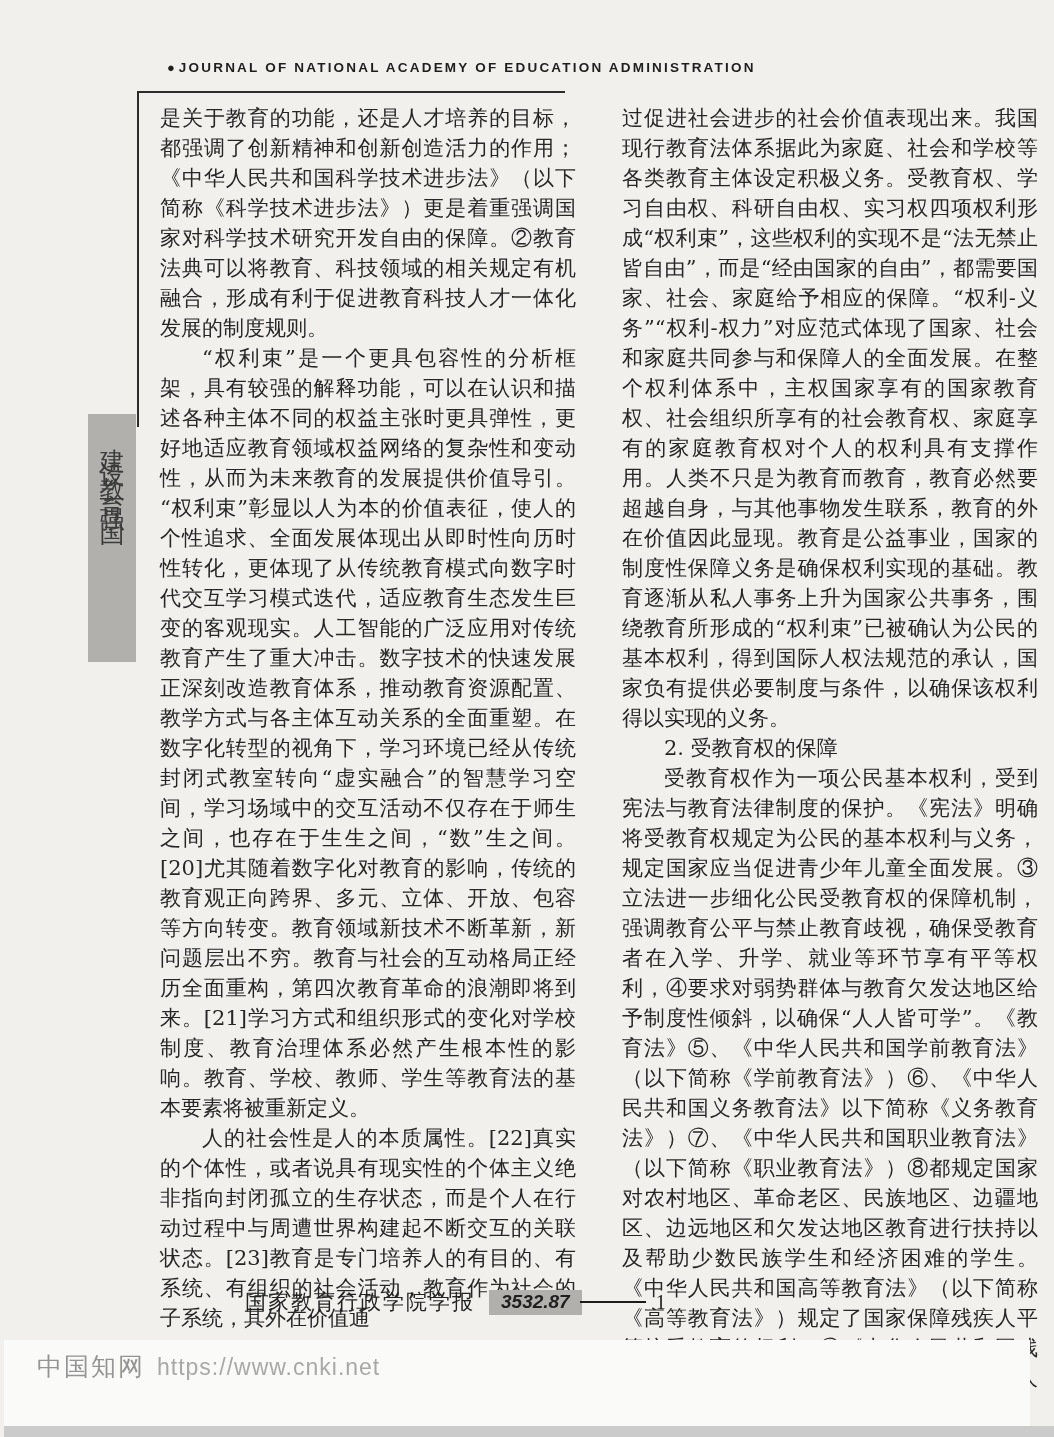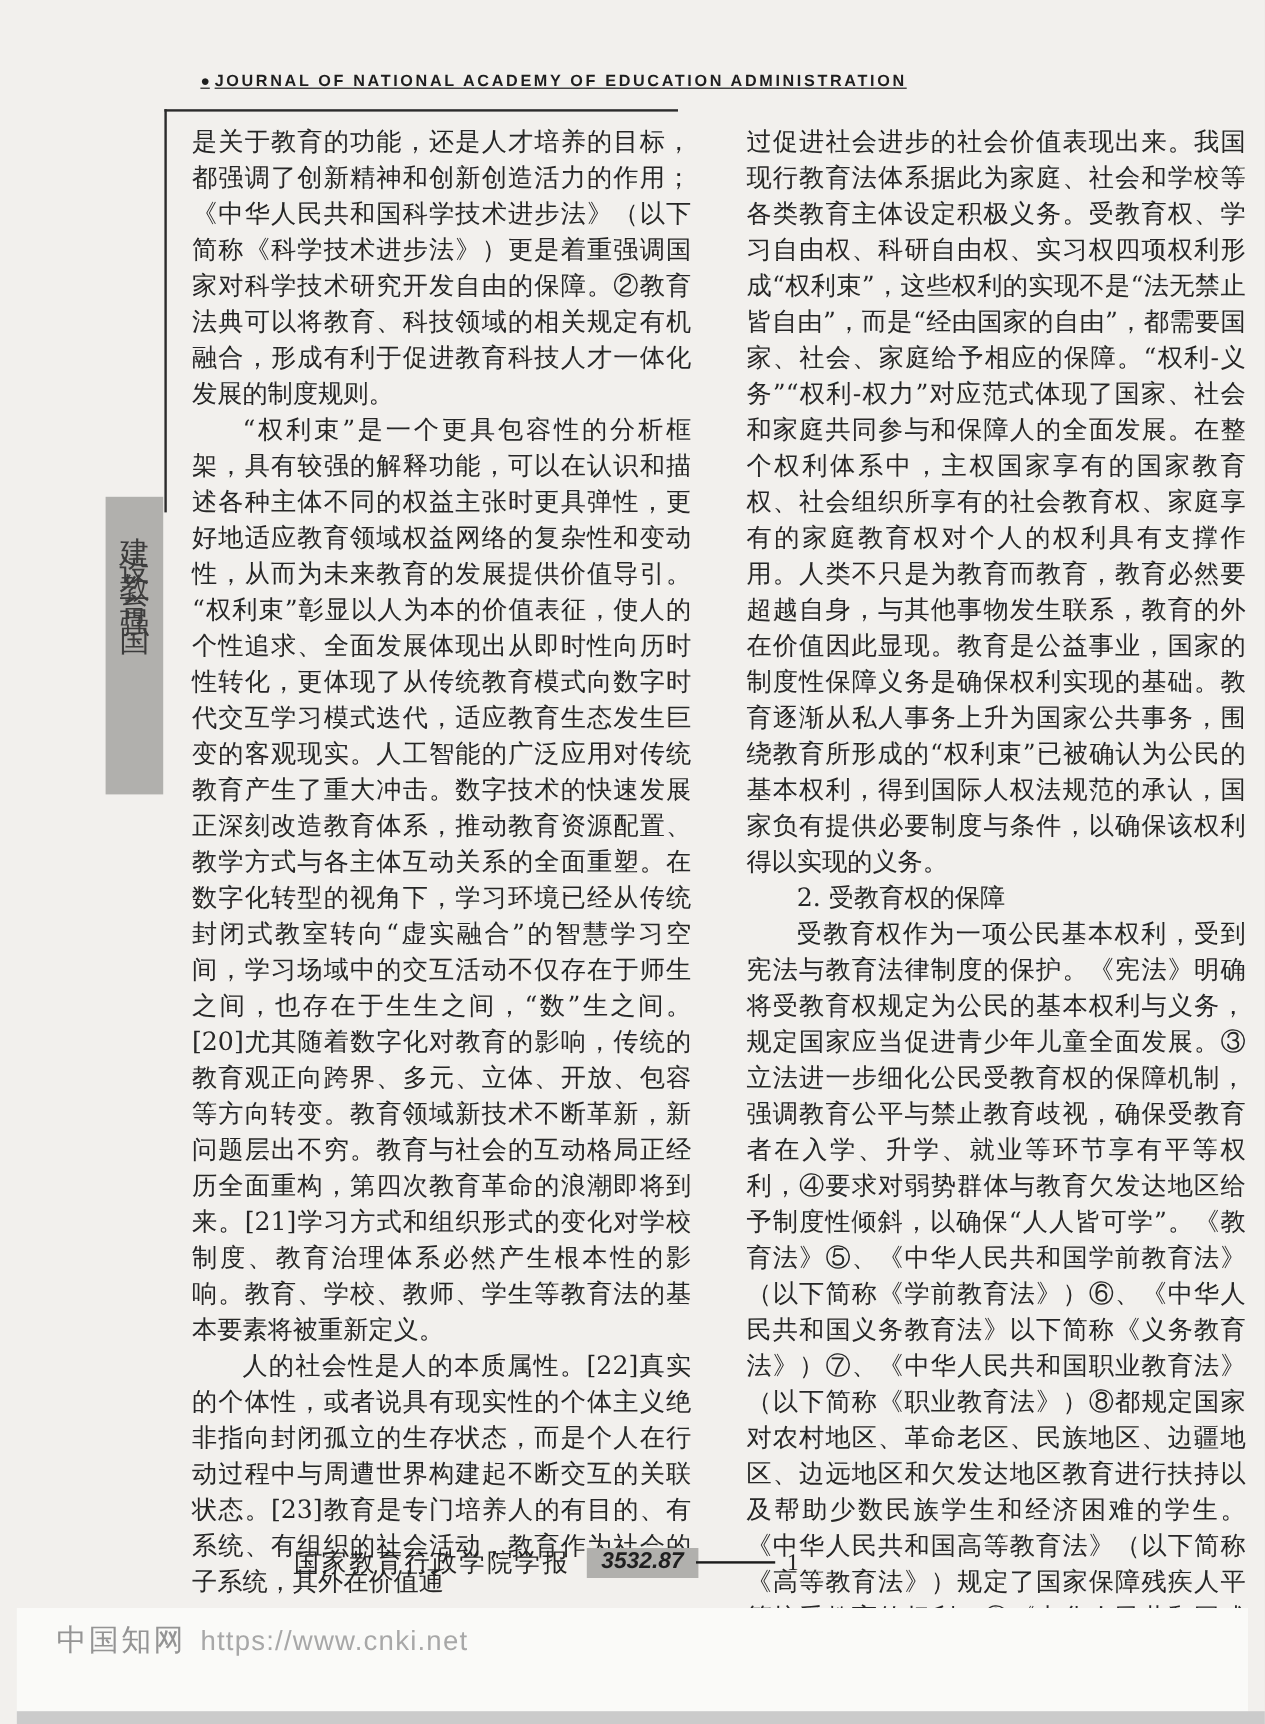--- a/index.html
+++ b/index.html
@@ -13,21 +13,20 @@
     position:relative;width:1054px;height:1437px;
     background:#f2f0ed;
     color:#2a2a2a;
   }
   
   .header-en{
     position:absolute;left:167px;top:60px;
     font-family:"Liberation Sans","DejaVu Sans",sans-serif;
     font-size:13.5px;font-weight:700;letter-spacing:2.2px;color:#1e1e1e;
     white-space:nowrap;
-    text-decoration:underline;
   }
   .header-en .bullet{font-size:13px;margin-right:4px;letter-spacing:0;}
   .rule-h{
     position:absolute;left:137px;top:91px;width:428px;height:2px;background:#2c2c2c;
   }
   .rule-v{
     position:absolute;left:137px;top:91px;width:2px;height:336px;background:#2c2c2c;
   }
   
   .banner{
@@ -66,21 +65,21 @@
     font-style:italic;font-weight:700;font-size:19px;
     padding:1px 12px 2px 12px;
   }
   .footer-line{width:66px;height:2px;background:#1c1c1c;margin-left:-2px;}
   .page-number{
     margin-left:10px;font-size:20px;color:#222;
     font-family:"Liberation Serif",serif;
   }
   
   .watermark-zone{
-    position:absolute;left:14px;bottom:0;width:1026px;height:97px;
+    position:absolute;left:4px;bottom:0;width:1026px;height:97px;
     background:#fafaf8;
   }
   .watermark{
     position:absolute;left:33px;top:10px;
     display:flex;align-items:baseline;
     font-family:"Liberation Sans","DejaVu Sans",sans-serif;
   }
   .wm-site{font-size:25px;color:#949494;letter-spacing:2px;}
   .wm-url{font-size:23px;color:#a8a8a8;margin-left:12px;letter-spacing:1px;}
   .bottom-bar{

